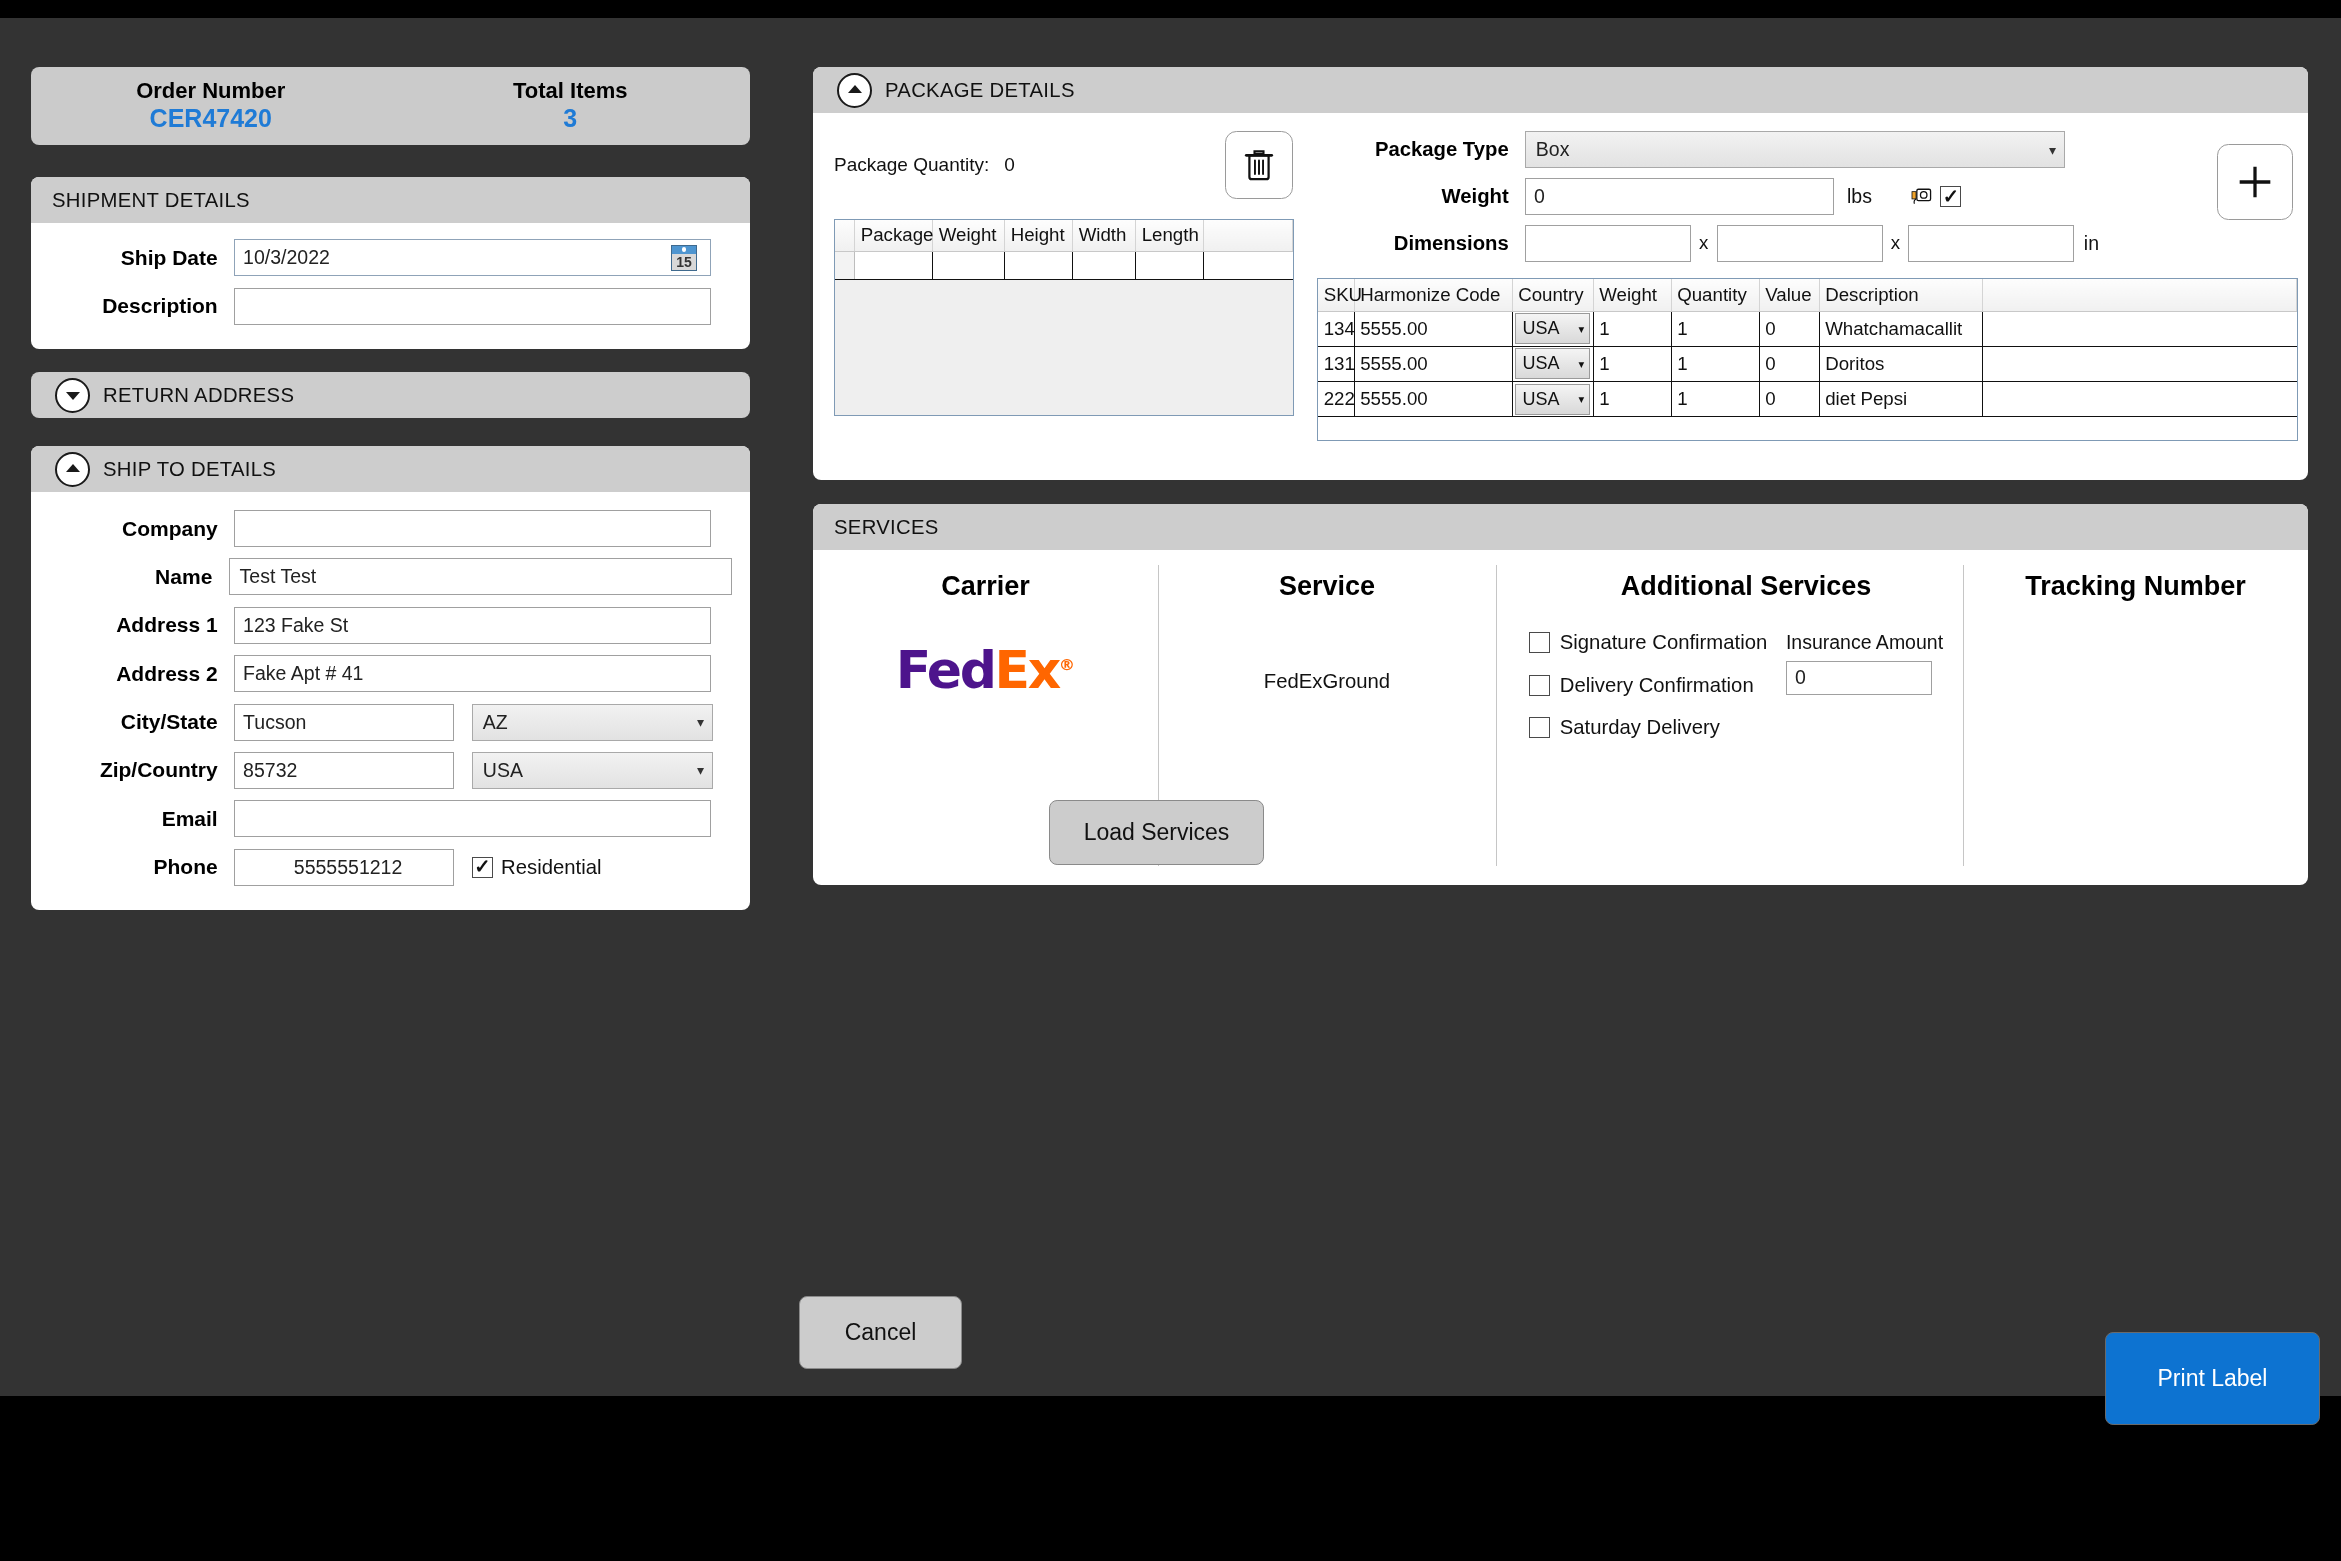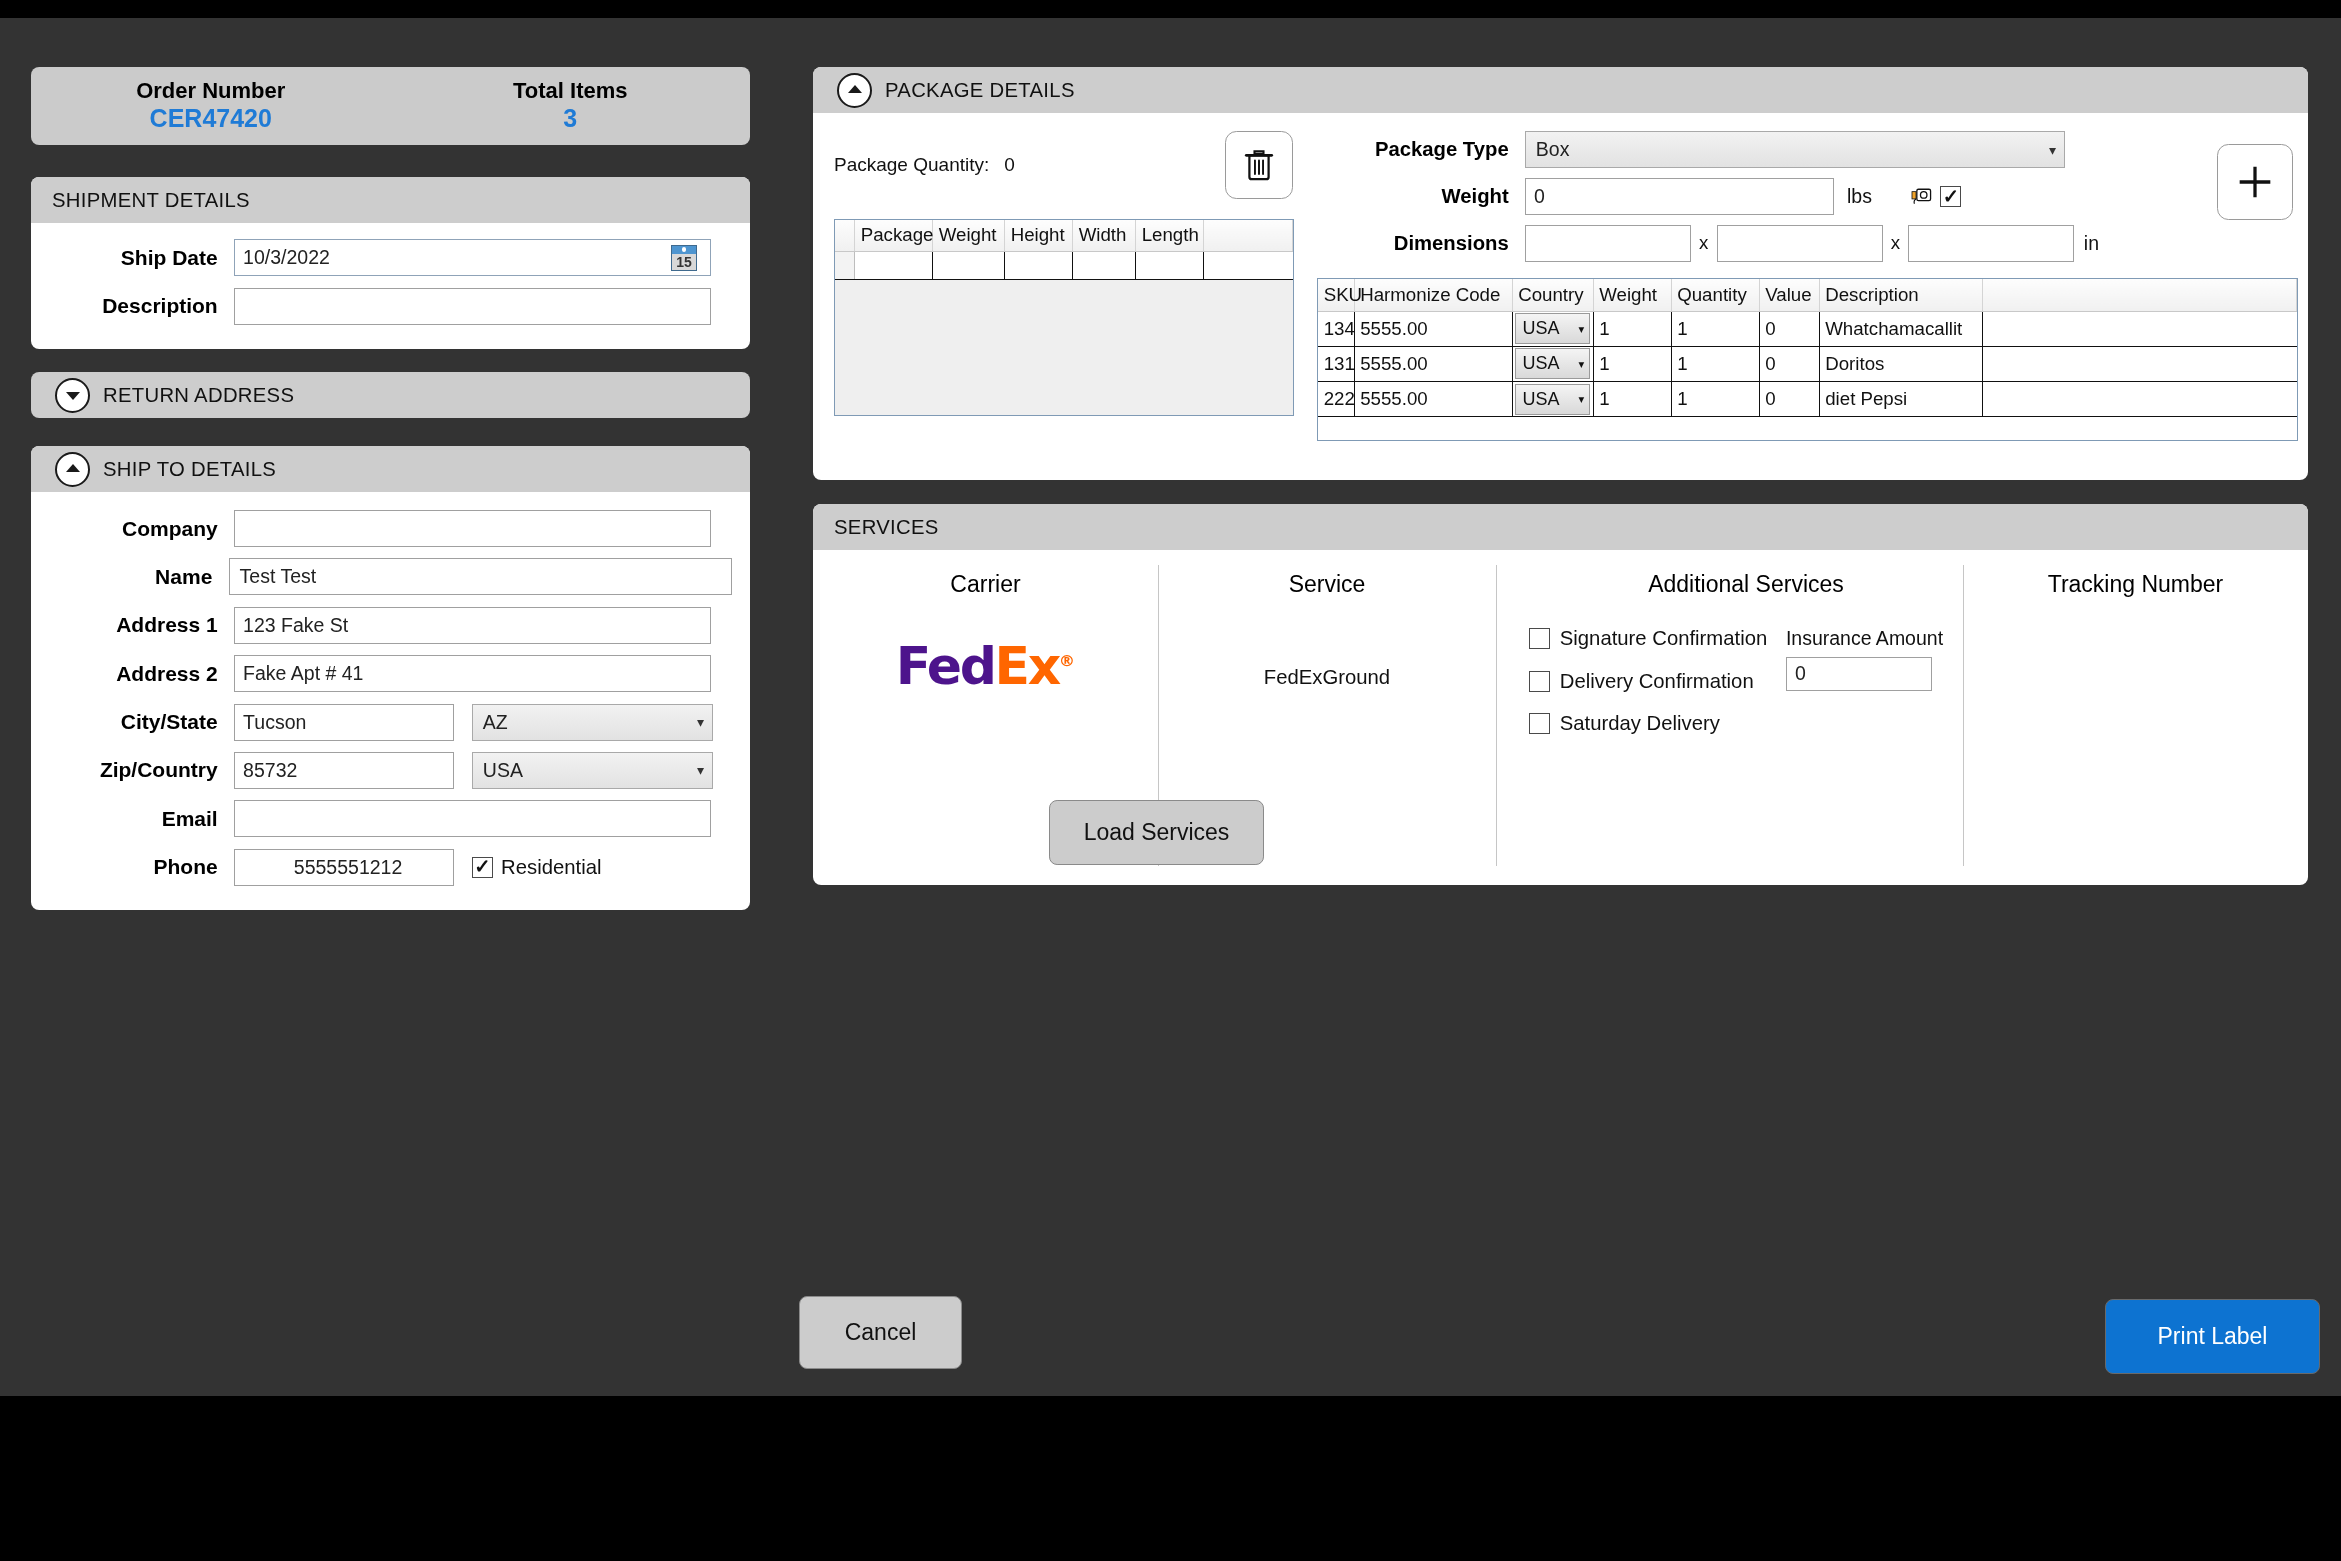--- a/index.html
+++ b/index.html
@@ -277,22 +277,22 @@
   }
   .svc-col {
     position: relative;
     display: flex;
     flex-direction: column;
     align-items: center;
     padding-top: 21px;
     box-sizing: border-box;
   }
   .svc-head {
-    font-size: 23px;
-    font-weight: normal;
+    font-size: 27px;
+    font-weight: bold;
     color: #000;
   }
   .vdiv {
     position: absolute;
     top: 14.6px;
     width: 1.2px;
     background: #c6c6c6;
   }
   .fedex {
     font-size: 52px;
@@ -334,22 +334,22 @@
   .addsvc-row .chk { margin-right: 9.8px; }
 
   
   #cancel-button {
     position: absolute;
     left: 799px; top: 1296px;
     width: 163px; height: 73px;
   }
   #print-button {
     position: absolute;
-    left: 2105px; top: 1299px;
-    width: 215px; height: 75px;
+    left: 2105px; top: 1332px;
+    width: 215px; height: 93px;
   }
 </style>
 </head>
 <body>
 
 <div class="screen">
   <div class="app-bg"></div>
 
   <div class="panel" id="order-header">
     <div class="cols">

